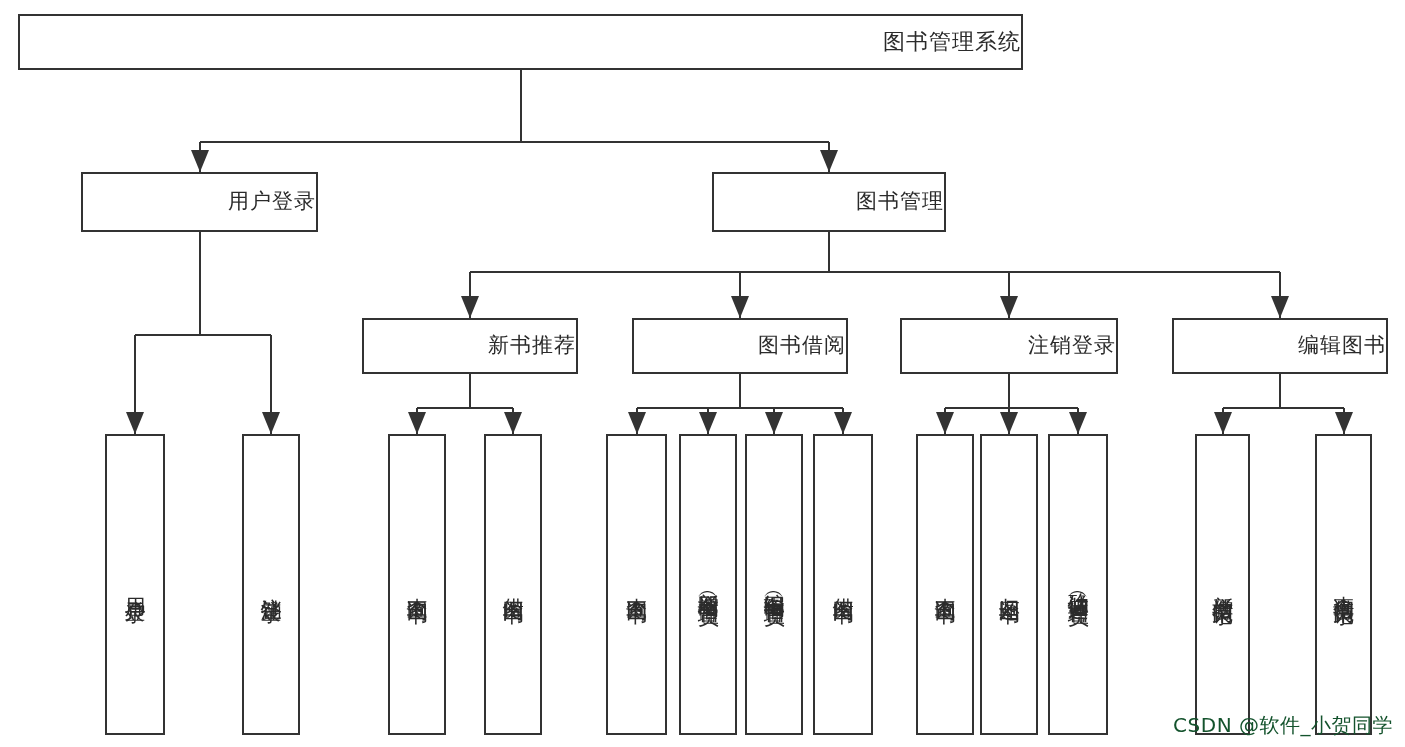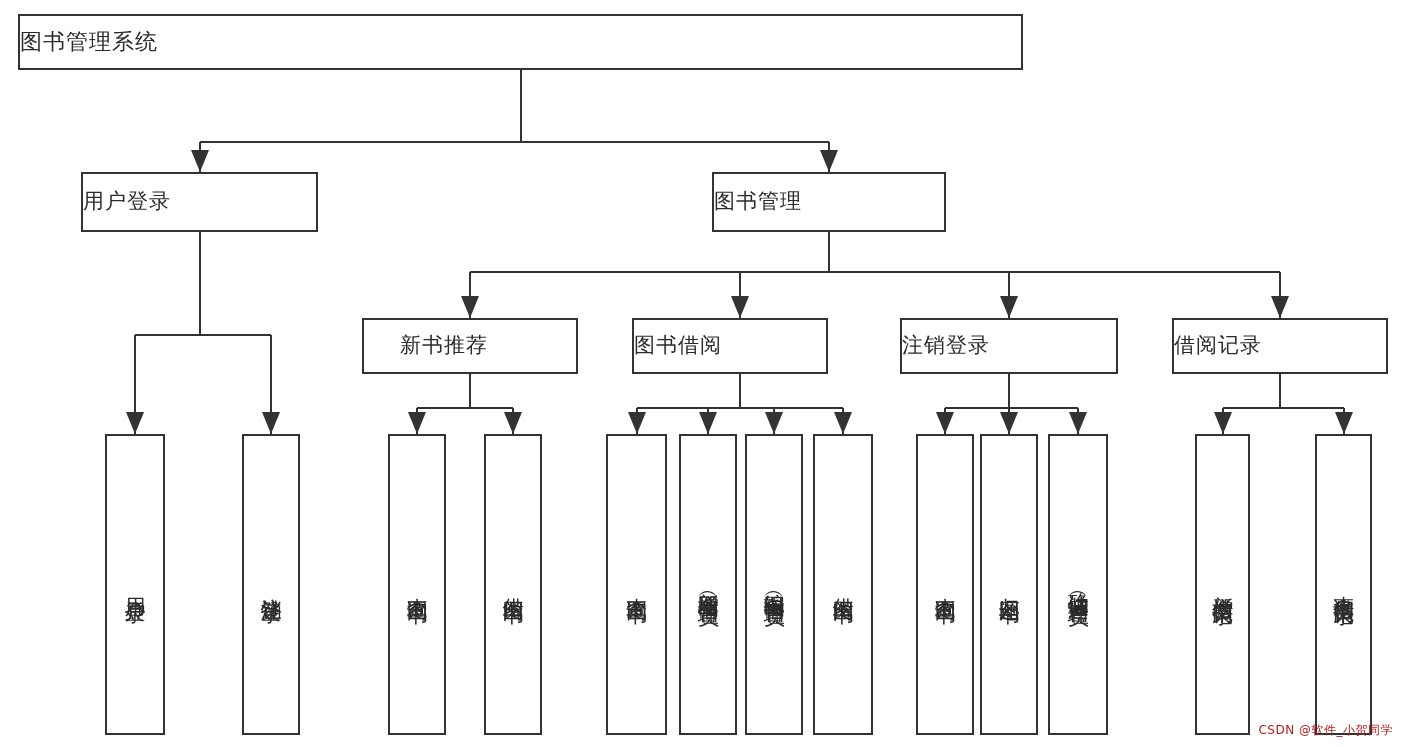--- a/index.html
+++ b/index.html
@@ -26,21 +26,21 @@
     height: 747px;
     pointer-events: none;
   }
   .node {
     position: absolute;
     box-sizing: border-box;
     border: 2px solid #333333;
     background: #ffffff;
     display: flex;
     align-items: center;
-    justify-content: flex-start;
+    justify-content: flex-end;
     color: #2b2b2b;
     text-align: center;
   }
   .node.horiz {
     font-size: 21px;
     letter-spacing: 1px;
     line-height: 1.2;
   }
   .node.vert {
     writing-mode: vertical-rl;
@@ -59,22 +59,22 @@
     display: block;
     white-space: nowrap;
   }
   .node.vert .node-label {
     white-space: normal;
   }
   #watermark {
     position: absolute;
     right: 12px;
     bottom: 8px;
-    font-size: 12px;
-    color: #b91c1c;
+    font-size: 20px;
+    color: #14532d;
     letter-spacing: 0.5px;
     white-space: nowrap;
     user-select: none;
   }
 </style>
 </head>
 <body>
 
 <div id="canvas">
   <svg id="edges" viewBox="0 0 1405 747" xmlns="http://www.w3.org/2000/svg">
@@ -137,28 +137,28 @@
       </div>
       <div class="node horiz" style="left: 81px; top: 172px; width: 237px; height: 60px; border-color: rgb(51, 51, 51); color: rgb(43, 43, 43);">
         <span class="node-label">用户登录</span>
       </div>
       <div class="node horiz" style="left: 712px; top: 172px; width: 234px; height: 60px; border-color: rgb(51, 51, 51); color: rgb(43, 43, 43);">
         <span class="node-label">图书管理</span>
       </div>
       <div class="node horiz" style="left: 362px; top: 318px; width: 216px; height: 56px; border-color: rgb(51, 51, 51); color: rgb(43, 43, 43); padding-left: 36px;">
         <span class="node-label">新书推荐</span>
       </div>
-      <div class="node horiz" style="left: 632px; top: 318px; width: 196px; height: 56px; border-color: rgb(51, 51, 51); color: rgb(43, 43, 43);">
+      <div class="node horiz" style="left: 632px; top: 318px; width: 216px; height: 56px; border-color: rgb(51, 51, 51); color: rgb(43, 43, 43);">
         <span class="node-label">图书借阅</span>
       </div>
       <div class="node horiz" style="left: 900px; top: 318px; width: 218px; height: 56px; border-color: rgb(51, 51, 51); color: rgb(43, 43, 43);">
         <span class="node-label">注销登录</span>
       </div>
       <div class="node horiz" style="left: 1172px; top: 318px; width: 216px; height: 56px; border-color: rgb(51, 51, 51); color: rgb(43, 43, 43);">
-        <span class="node-label">借阅记录</span>
+        <span class="node-label">编辑图书</span>
       </div>
       <div class="node vert" style="left: 105px; top: 434px; width: 60px; height: 301px; border-color: rgb(51, 51, 51); color: rgb(43, 43, 43);">
         <span class="node-label">用户登录</span>
       </div>
       <div class="node vert" style="left: 242px; top: 434px; width: 58px; height: 301px; border-color: rgb(51, 51, 51); color: rgb(43, 43, 43);">
         <span class="node-label">注销登录</span>
       </div>
       <div class="node vert" style="left: 388px; top: 434px; width: 58px; height: 301px; border-color: rgb(51, 51, 51); color: rgb(43, 43, 43);">
         <span class="node-label">查询图书</span>
       </div>

